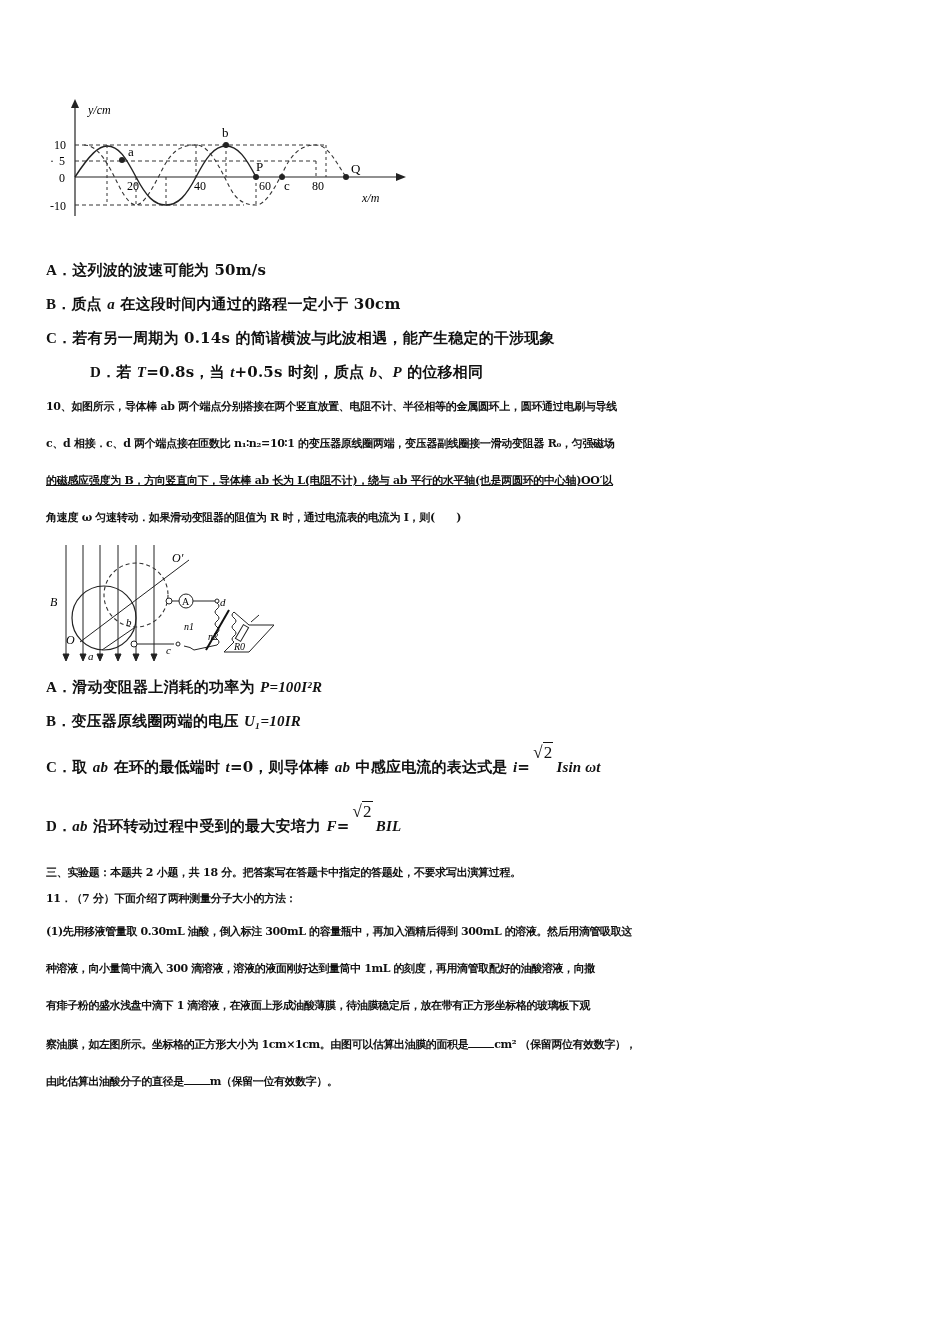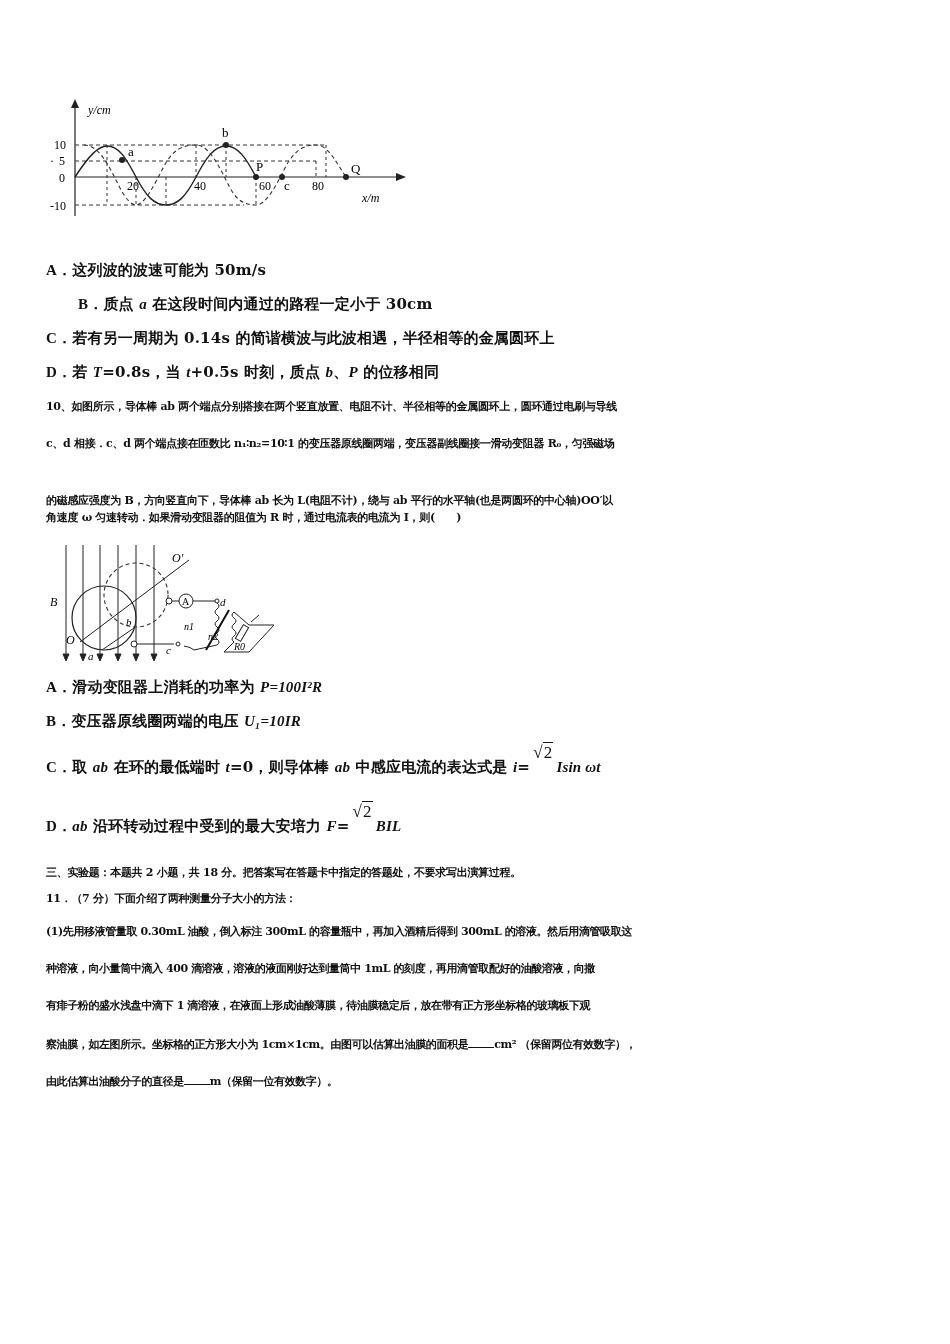--- a/index.html
+++ b/index.html
@@ -64,33 +64,33 @@
     <text x="178" y="41" font-size="13">b</text>
     <text x="212" y="75" font-size="13">P</text>
     <text x="240" y="94" font-size="13">c</text>
     <text x="307" y="77" font-size="13">Q</text>
   </svg>
 </div>
 
 <div class="line opt" style="top:260px;">
   <span class="lbl">A．</span><span>这列波的波速可能为 50m/s</span>
 </div>
-<div class="line opt" style="top:294px;margin-left:32px;">
+<div class="line opt" style="top:294px;">
   <span class="lbl">B．</span><span>质点 </span><span class="bi">a</span><span> 在这段时间内通过的路程一定小于 30cm</span>
 </div>
 <div class="line opt" style="top:328px;">
-  <span class="lbl">C．</span><span>若有另一周期为 0.14s 的简谐横波与此波相遇，半径相等的金属圆环上</span>
+  <span class="lbl">C．</span><span>若有另一周期为 0.14s 的简谐横波与此波相遇，能产生稳定的干涉现象</span>
 </div>
-<div class="line opt" style="top:362px;">
+<div class="line opt" style="top:362px;margin-left:44px;">
   <span class="lbl">D．</span><span>若 </span><span class="bi">T</span><span>=0.8s，当 </span><span class="bi">t</span><span>+0.5s 时刻，质点 </span><span class="bi">b</span><span>、</span><span class="bi">P</span><span> 的位移相同</span>
 </div>
 
 <div class="line para" style="top:397px;letter-spacing:-0.3px;">10、如图所示，导体棒 ab 两个端点分别搭接在两个竖直放置、电阻不计、半径相等的金属圆环上，圆环通过电刷与导线</div>
 <div class="line para" style="top:434px;letter-spacing:-0.3px;">c、d 相接．c、d 两个端点接在匝数比 n₁∶n₂=10∶1 的变压器原线圈两端，变压器副线圈接一滑动变阻器 R₀，匀强磁场</div>
-<div class="line para" style="top:491px;letter-spacing:-0.3px;">的磁感应强度为 B，方向竖直向下，导体棒 ab 长为 L(电阻不计)，绕与 ab 平行的水平轴(也是两圆环的中心轴)OO′以</div>
+<div class="line para" style="top:471px;letter-spacing:-0.3px;text-decoration:underline;">的磁感应强度为 B，方向竖直向下，导体棒 ab 长为 L(电阻不计)，绕与 ab 平行的水平轴(也是两圆环的中心轴)OO′以</div>
 <div class="line para" style="top:508px;letter-spacing:-0.3px;">角速度 ω 匀速转动．如果滑动变阻器的阻值为 R 时，通过电流表的电流为 I，则(　　)</div>
 
 <div class="abs" style="left:44px;top:540px;width:230px;height:125px;">
   <svg width="230" height="125" viewBox="0 0 230 125">
 
     <g stroke="#222" stroke-width="1">
       <line x1="22" y1="5" x2="22" y2="118"></line>
         <polygon points="19,114 22,121 25,114" fill="#222"></polygon>
       <line x1="39" y1="5" x2="39" y2="118"></line>
         <polygon points="36,114 39,121 42,114" fill="#222"></polygon>
@@ -150,20 +150,20 @@
 <div class="line opt" style="top:757px;">
   <span class="lbl">C．</span><span>取 </span><span class="bi">ab</span><span> 在环的最低端时 </span><span class="bi">t</span><span>=0，则导体棒 </span><span class="bi">ab</span><span> 中感应电流的表达式是 </span><span class="bi">i</span><span>=</span><span class="sqrt">√<span class="bar">2</span></span><span class="bi">Isin ωt</span>
 </div>
 <div class="line opt" style="top:816px;">
   <span class="lbl">D．</span><span class="bi">ab</span><span> 沿环转动过程中受到的最大安培力 </span><span class="bi">F</span><span>=</span><span class="sqrt">√<span class="bar">2</span></span><span class="bi">BIL</span>
 </div>
 
 <div class="line para" style="top:863px;letter-spacing:-0.3px;">三、实验题：本题共 2 小题，共 18 分。把答案写在答题卡中指定的答题处，不要求写出演算过程。</div>
 <div class="line para" style="top:889px;letter-spacing:-0.3px;">11．（7 分）下面介绍了两种测量分子大小的方法：</div>
 <div class="line para" style="top:922px;letter-spacing:-0.4px;">(1)先用移液管量取 0.30mL 油酸，倒入标注 300mL 的容量瓶中，再加入酒精后得到 300mL 的溶液。然后用滴管吸取这</div>
-<div class="line para" style="top:959px;letter-spacing:-0.4px;">种溶液，向小量筒中滴入 400 滴溶液，溶液的液面刚好达到量筒中 1mL 的刻度，再用滴管取配好的油酸溶液，向撒</div>
+<div class="line para" style="top:959px;letter-spacing:-0.4px;">种溶液，向小量筒中滴入 300 滴溶液，溶液的液面刚好达到量筒中 1mL 的刻度，再用滴管取配好的油酸溶液，向撒</div>
 <div class="line para" style="top:996px;letter-spacing:-0.4px;text-align:right;">有痱子粉的盛水浅盘中滴下 1 滴溶液，在液面上形成油酸薄膜，待油膜稳定后，放在带有正方形坐标格的玻璃板下观</div>
 <div class="line para" style="top:1033px;letter-spacing:-0.4px;">
   <span>察油膜，如左图所示。坐标格的正方形大小为 1cm×1cm。由图可以估算出油膜的面积是</span><span class="blank"></span><span>cm² （保留两位有效数字），</span>
 </div>
 <div class="line para" style="top:1070px;letter-spacing:-0.4px;text-align:right;">
   <span>由此估算出油酸分子的直径是</span><span class="blank"></span><span>m（保留一位有效数字）。</span>
 </div>
 
 </body></html>

